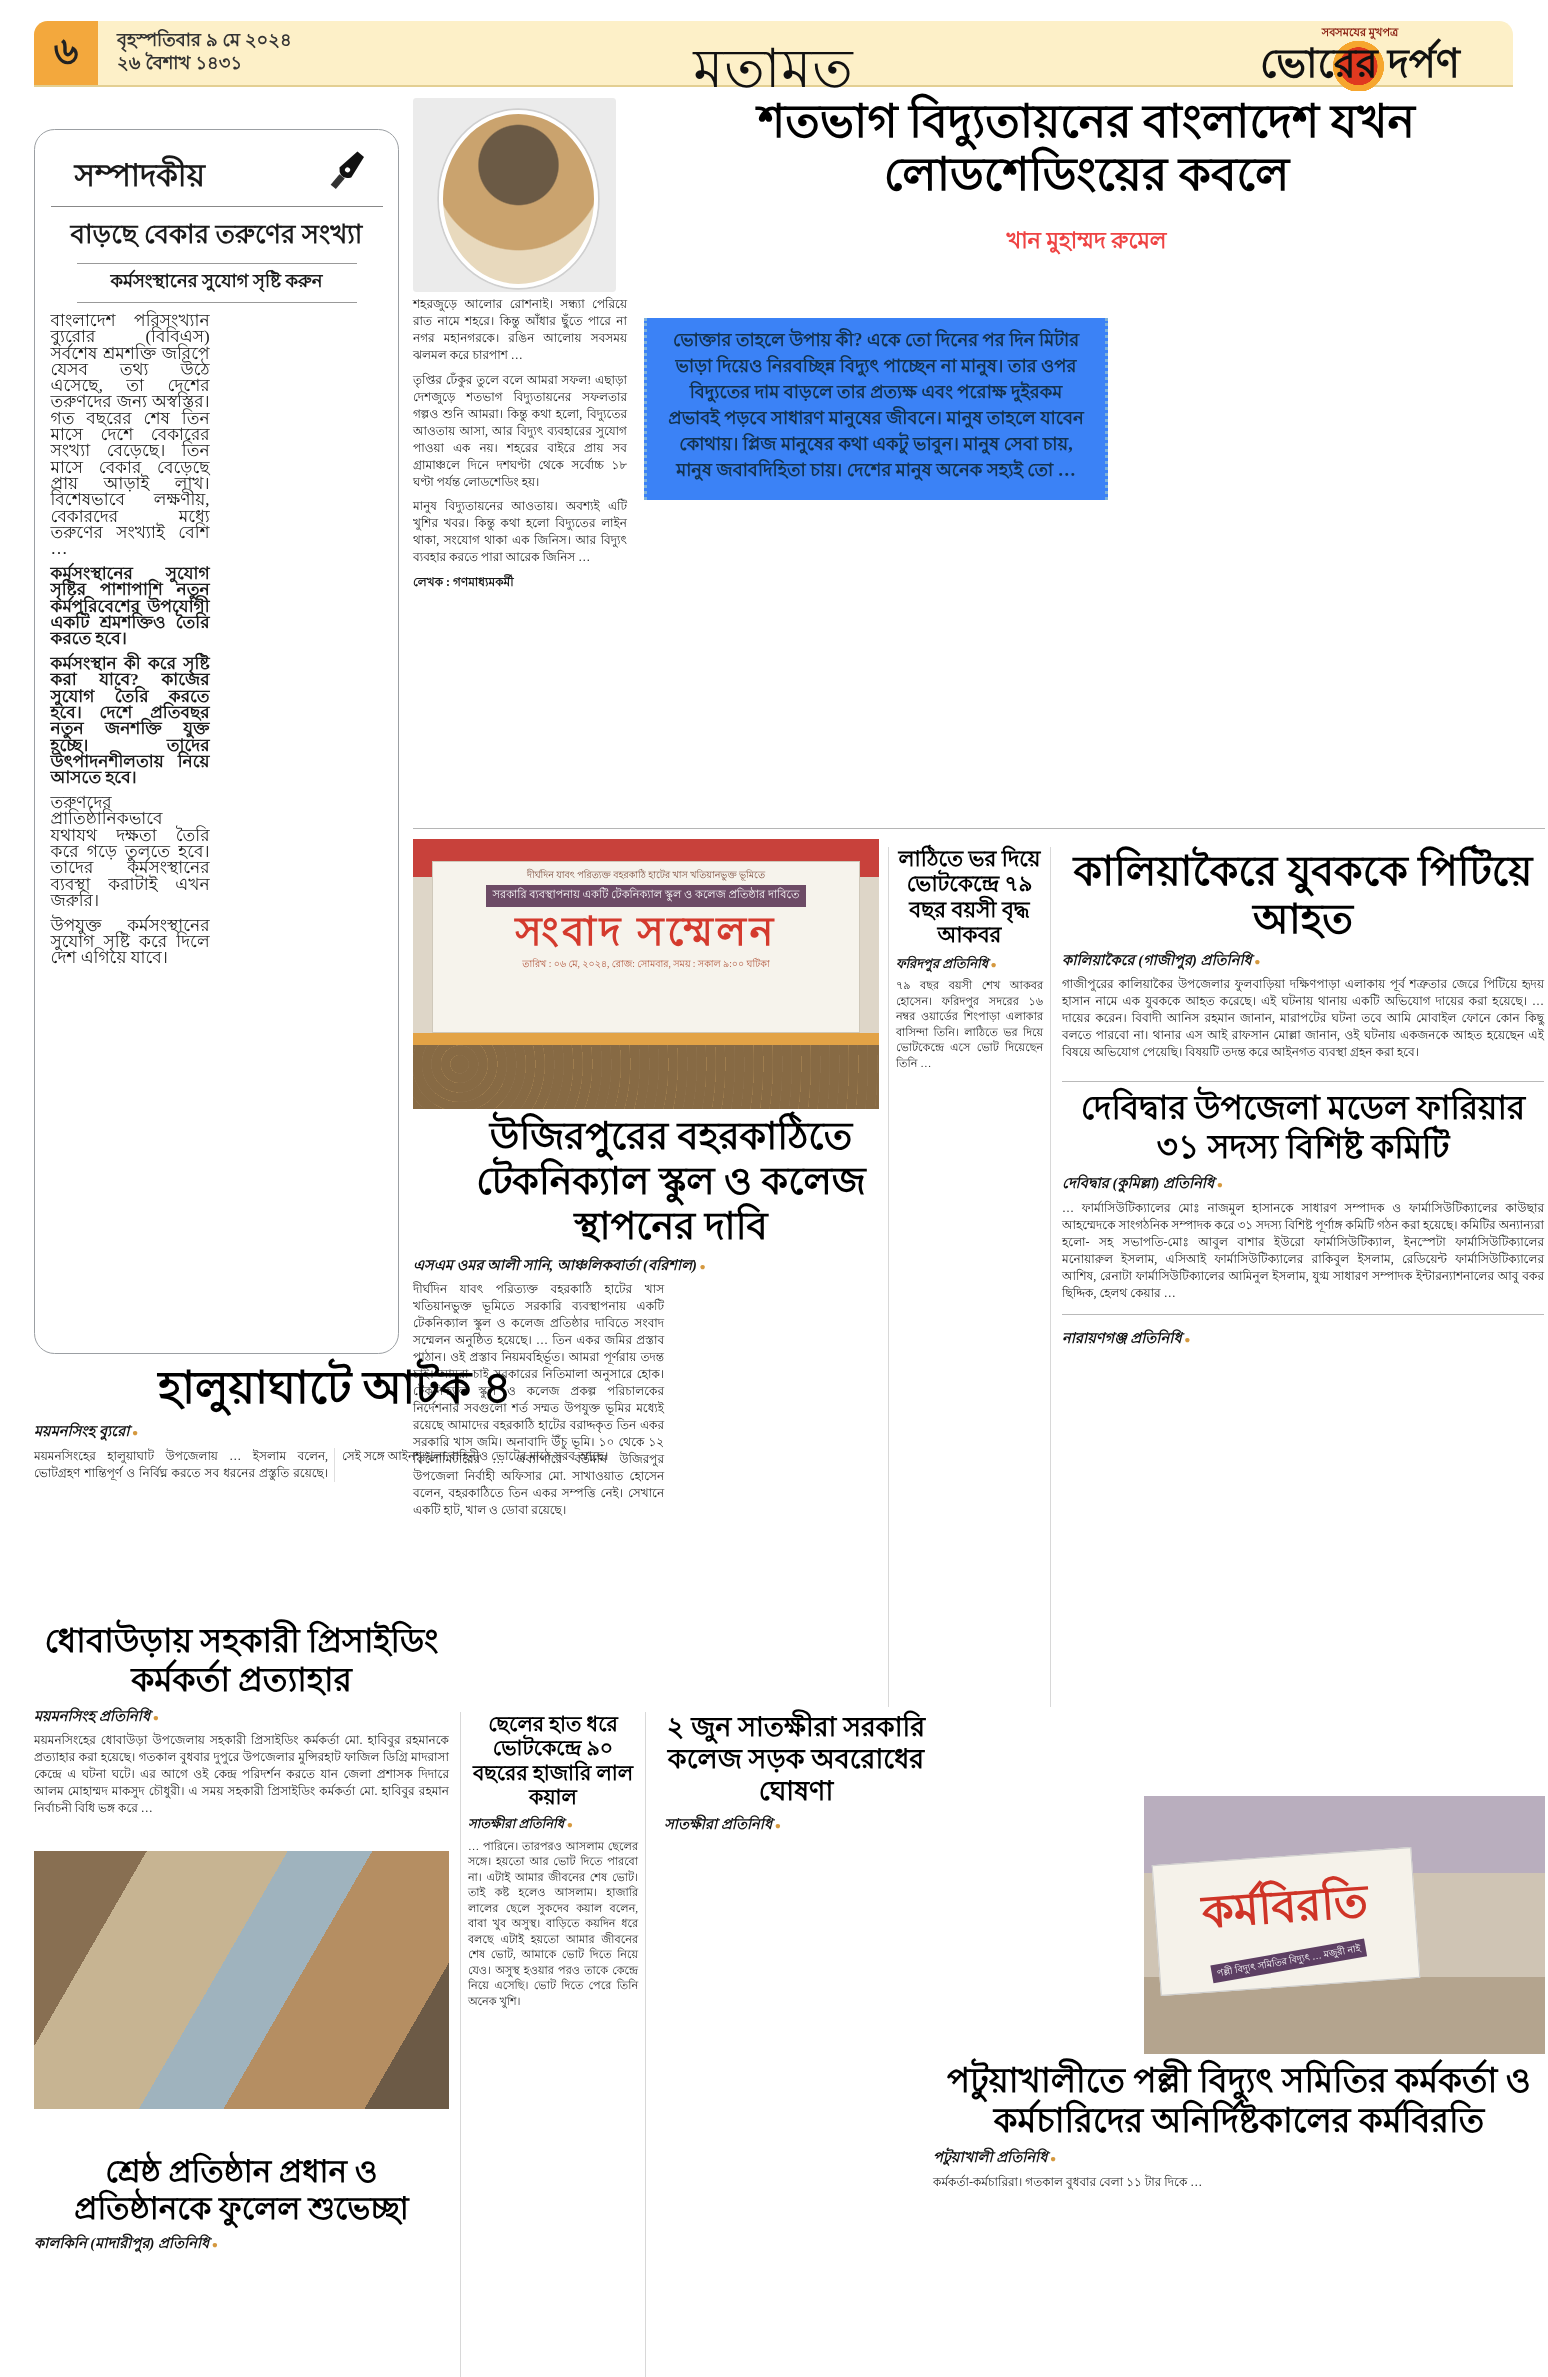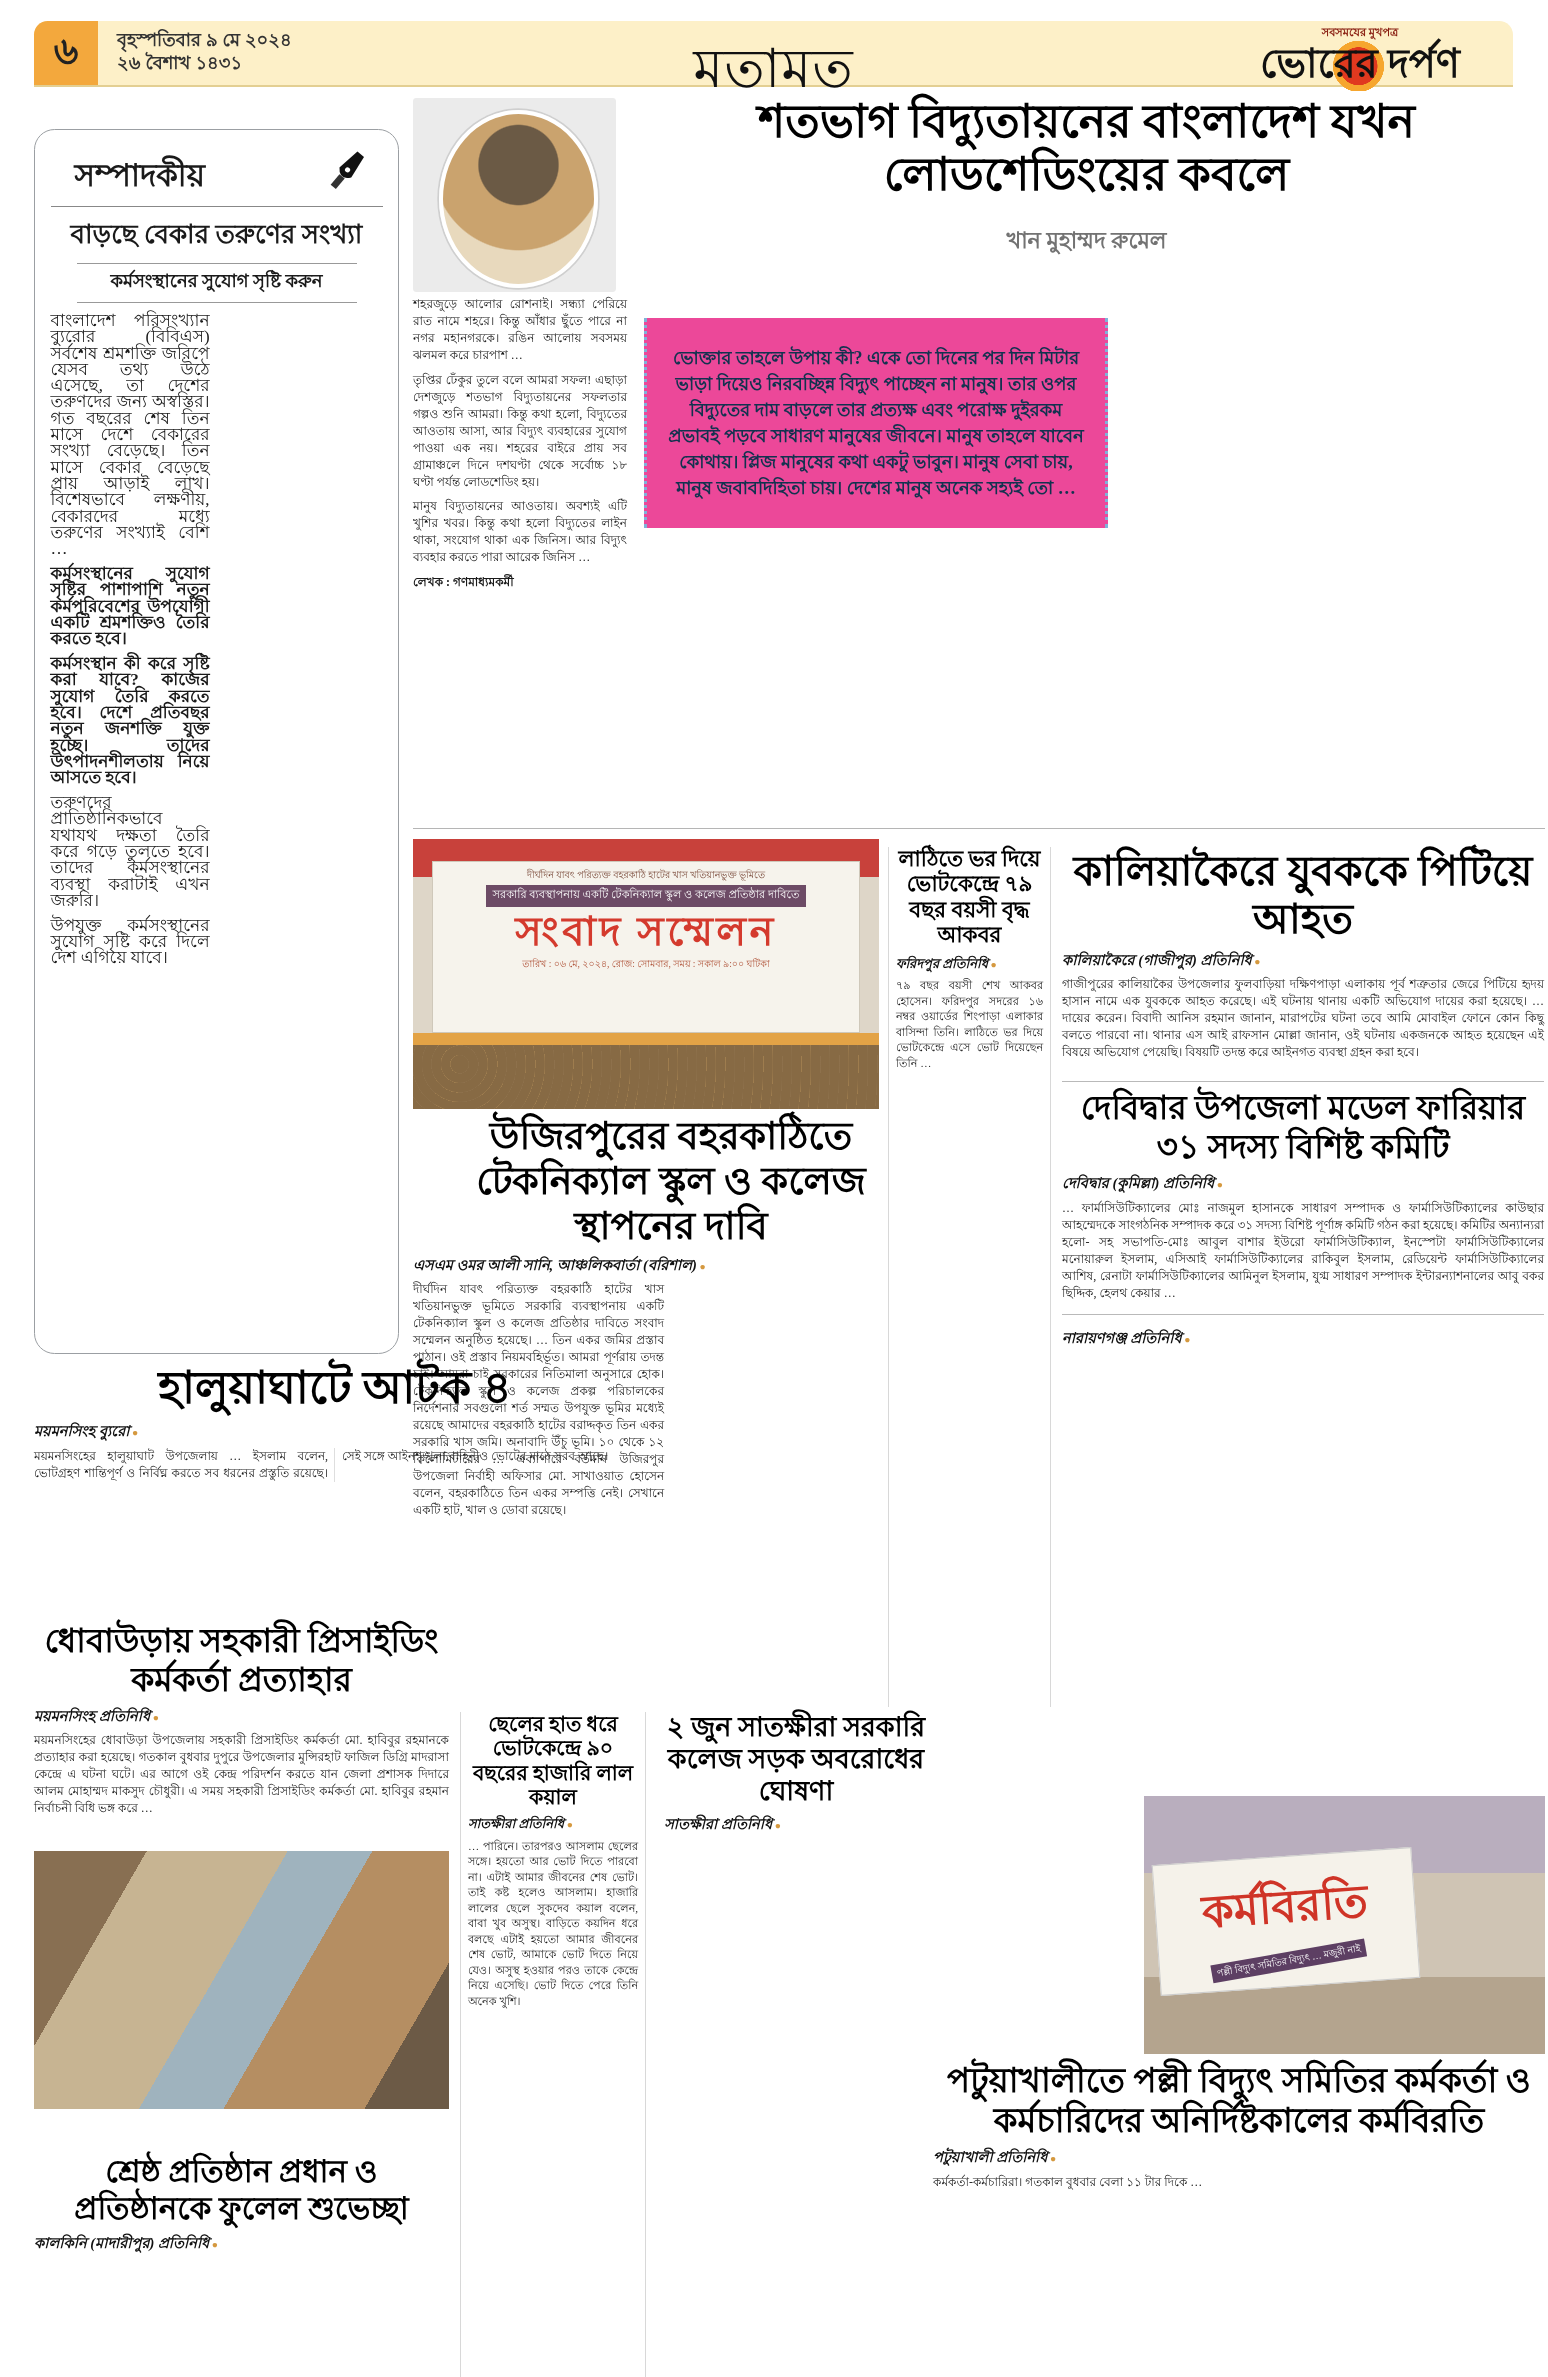--- a/index.html
+++ b/index.html
@@ -43,29 +43,29 @@
   #edit-body p.embold{font-weight:bold;}
   
   #lead{position:absolute;left:413px;top:96px;width:1132px;}
   #lead-photobox{position:absolute;left:0;top:1.7px;width:203px;height:194px;background:#ebebeb;border-radius:3.4px;}
   #author-photo{position:absolute;left:26px;top:12px;width:151px;height:170px;border-radius:50%;
                 border:4.3px solid #fff;box-shadow:0 0 0 1.7px #cfcfcf;
                 background:radial-gradient(circle at 50% 30%, #6b5a45 0 28%, #caa36e 29% 60%, #e8d9bd 61% 100%);}
   #lead-headline{position:absolute;left:215px;top:0;width:917px;font-size:46px;font-weight:bold;
                  text-align:center;line-height:1.15;color:#000;}
   #lead-byline{position:absolute;left:215px;top:127px;width:917px;text-align:center;
-               font-size:22.4px;font-weight:bold;color:#737373;}
+               font-size:22.4px;font-weight:bold;color:#ef4444;}
   #lead-body{position:absolute;left:0;top:200px;width:1132px;height:532px;column-count:5;
              column-gap:15.5px;column-rule:0.9px solid #e0e0e0;column-fill:auto;
              font-size:12px;line-height:17px;text-align:justify;}
   #lead-body p{margin:0 0 7.7px 0;}
   #lead-credit{font-weight:bold;}
-  #pullquote{position:absolute;left:231px;top:222px;width:464px;height:210px;background:#ec4899;
+  #pullquote{position:absolute;left:231px;top:222px;width:464px;height:182px;background:#3b82f6;
              border-left:3.4px dotted #7fb2d9;border-right:3.4px dotted #7fb2d9;box-sizing:border-box;
-             display:flex;align-items:center;justify-content:center;padding:8.6px 15.5px;}
+             display:flex;align-items:flex-start;justify-content:center;padding:8.6px 15.5px;}
   #pullquote div{font-size:18px;line-height:26px;font-weight:bold;color:#12324f;text-align:center;}
   #lead-rule{position:absolute;left:413px;top:828px;width:1132px;border-top:0.9px solid #b5b5b5;}
   
   #pressphoto{position:absolute;left:413px;top:839px;width:466px;height:270px;overflow:hidden;
               background:linear-gradient(180deg,#c8413b 0 14%, #ded6c8 14% 72%, #e3a346 72% 100%);}
   #pressbanner{position:absolute;left:19px;top:22.4px;right:19px;height:172px;background:#f6f3ec;
                border:0.9px solid #cfc8ba;padding:6.9px 8.6px;box-sizing:border-box;text-align:center;}
   .pb-small{font-size:9.5px;color:#7a4a3a;line-height:12px;}
   .pb-strip{font-size:11.2px;color:#fff;background:#6d4b66;display:inline-block;padding:1.7px 6.9px;margin:3.4px 0;}
   .pb-main{font-size:40px;font-weight:bold;color:#d43a2d;line-height:43px;letter-spacing:3.4px;}

